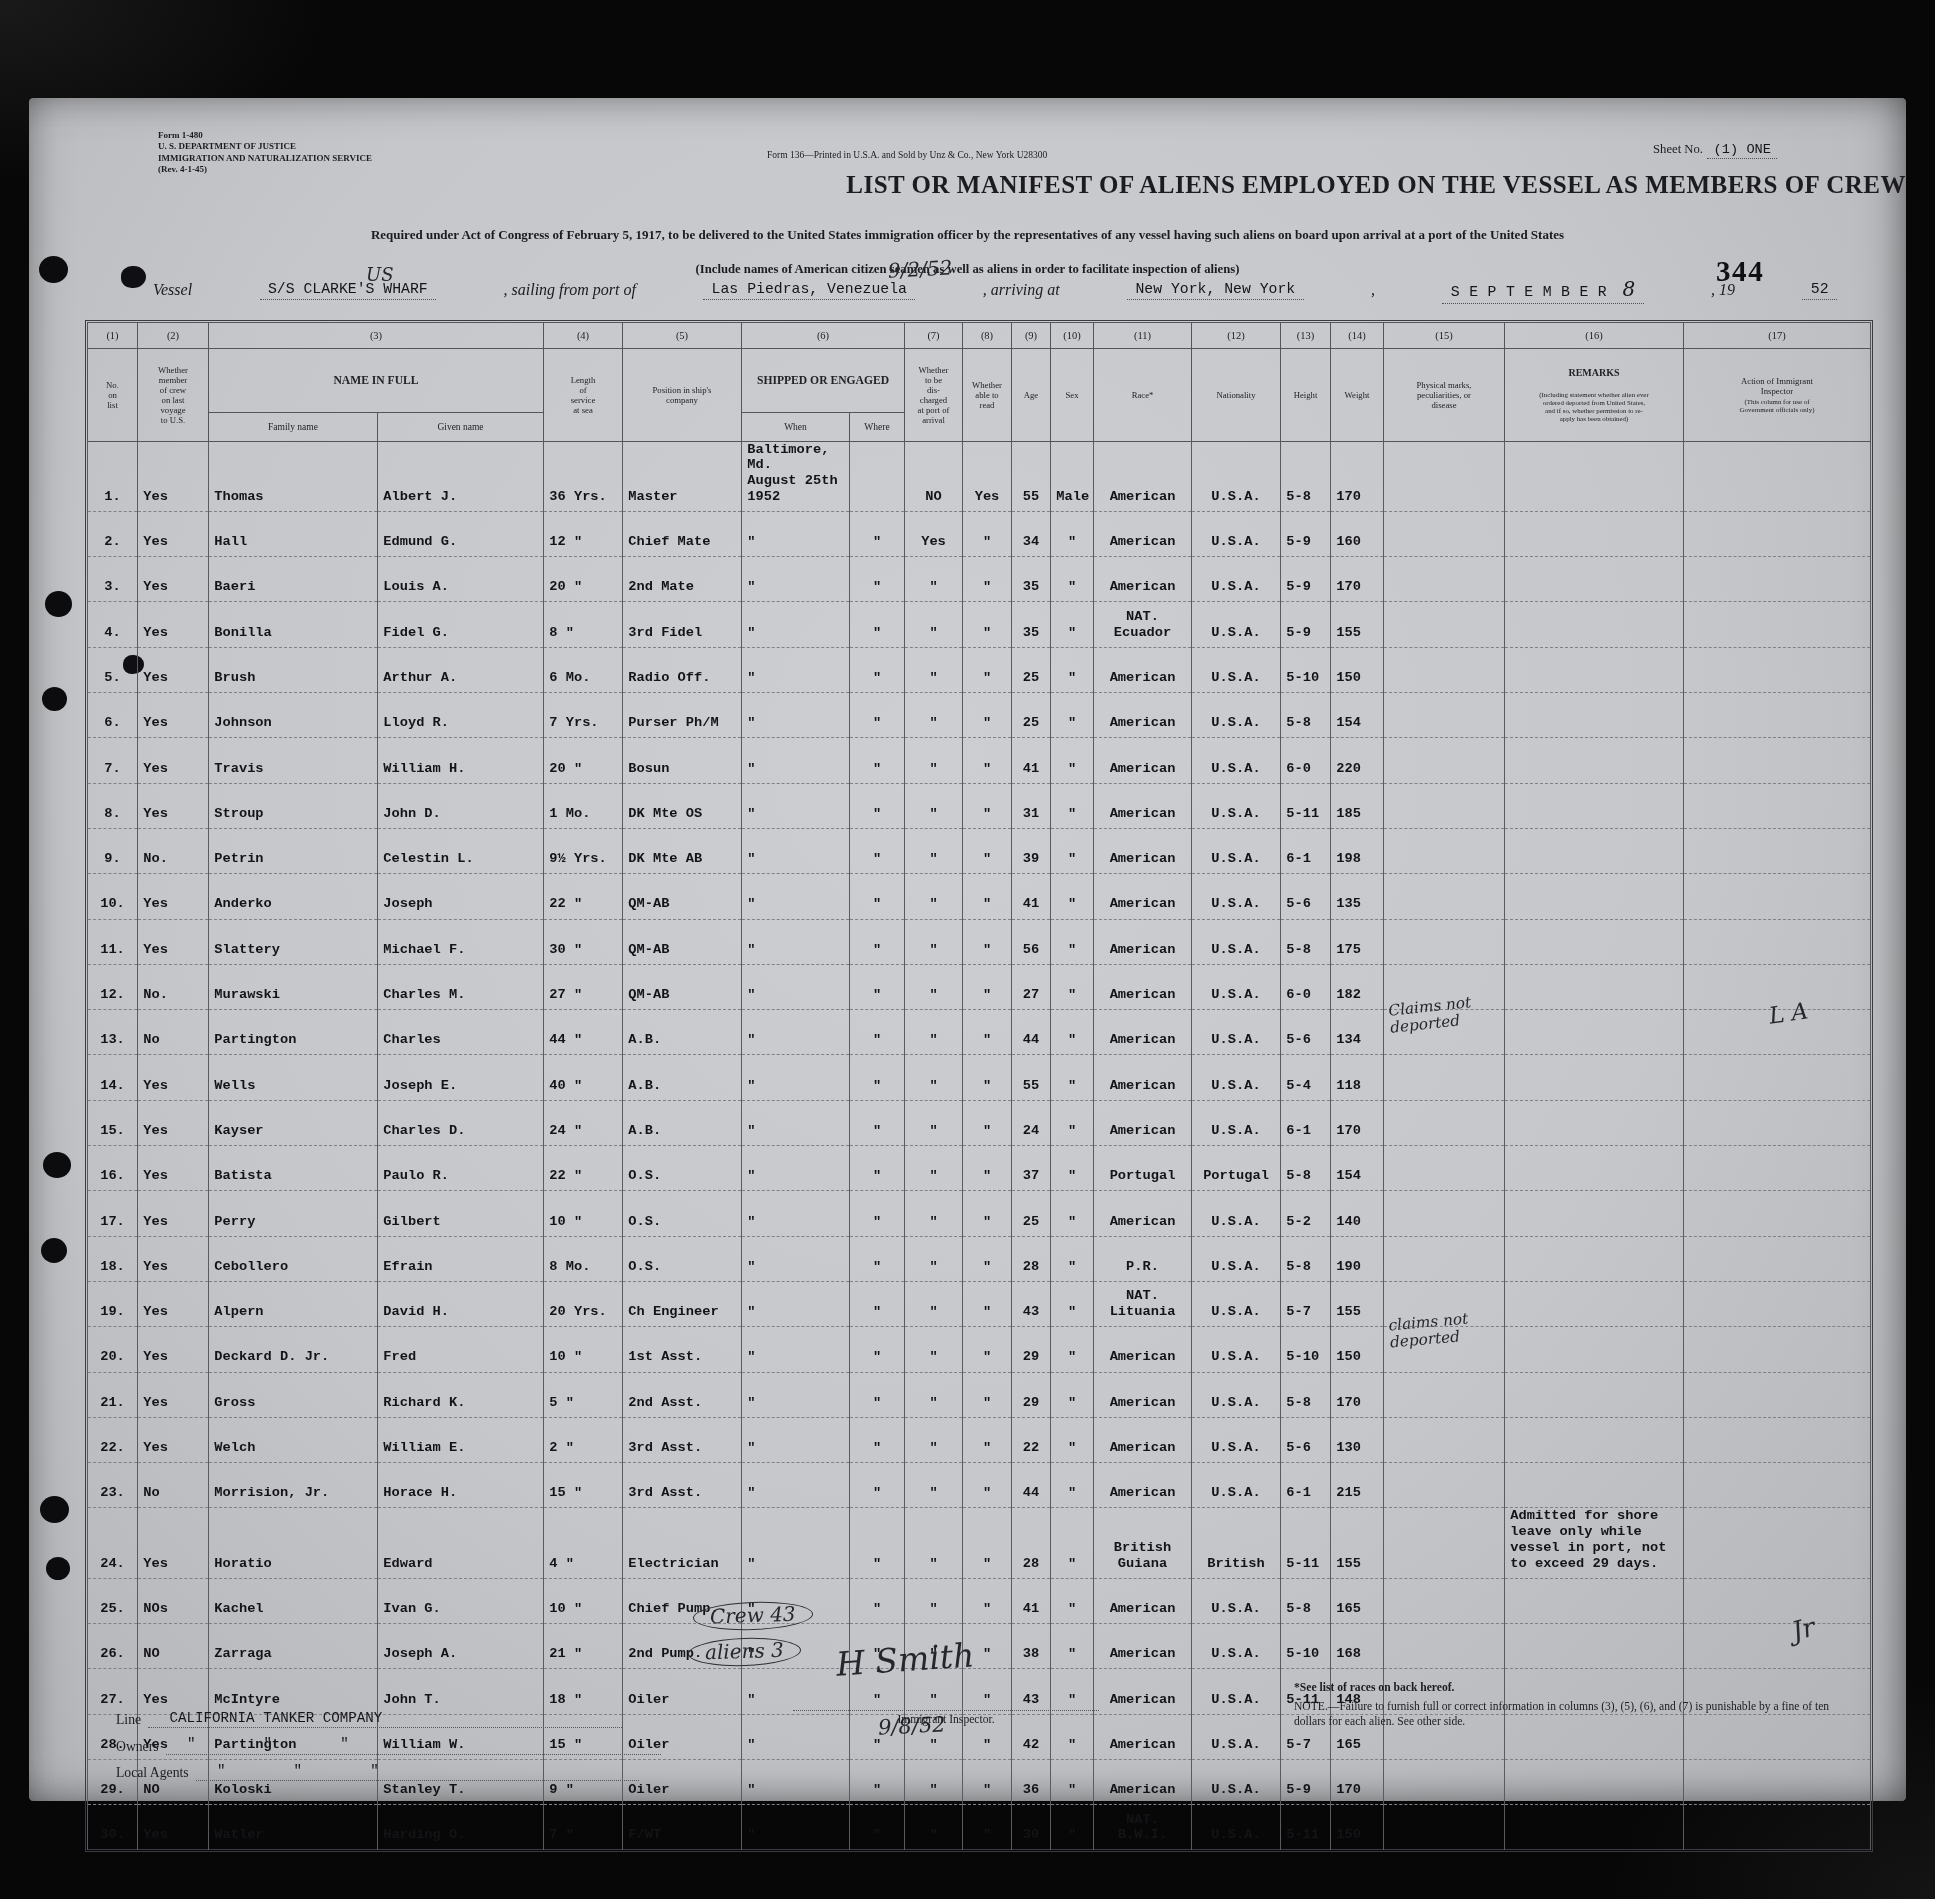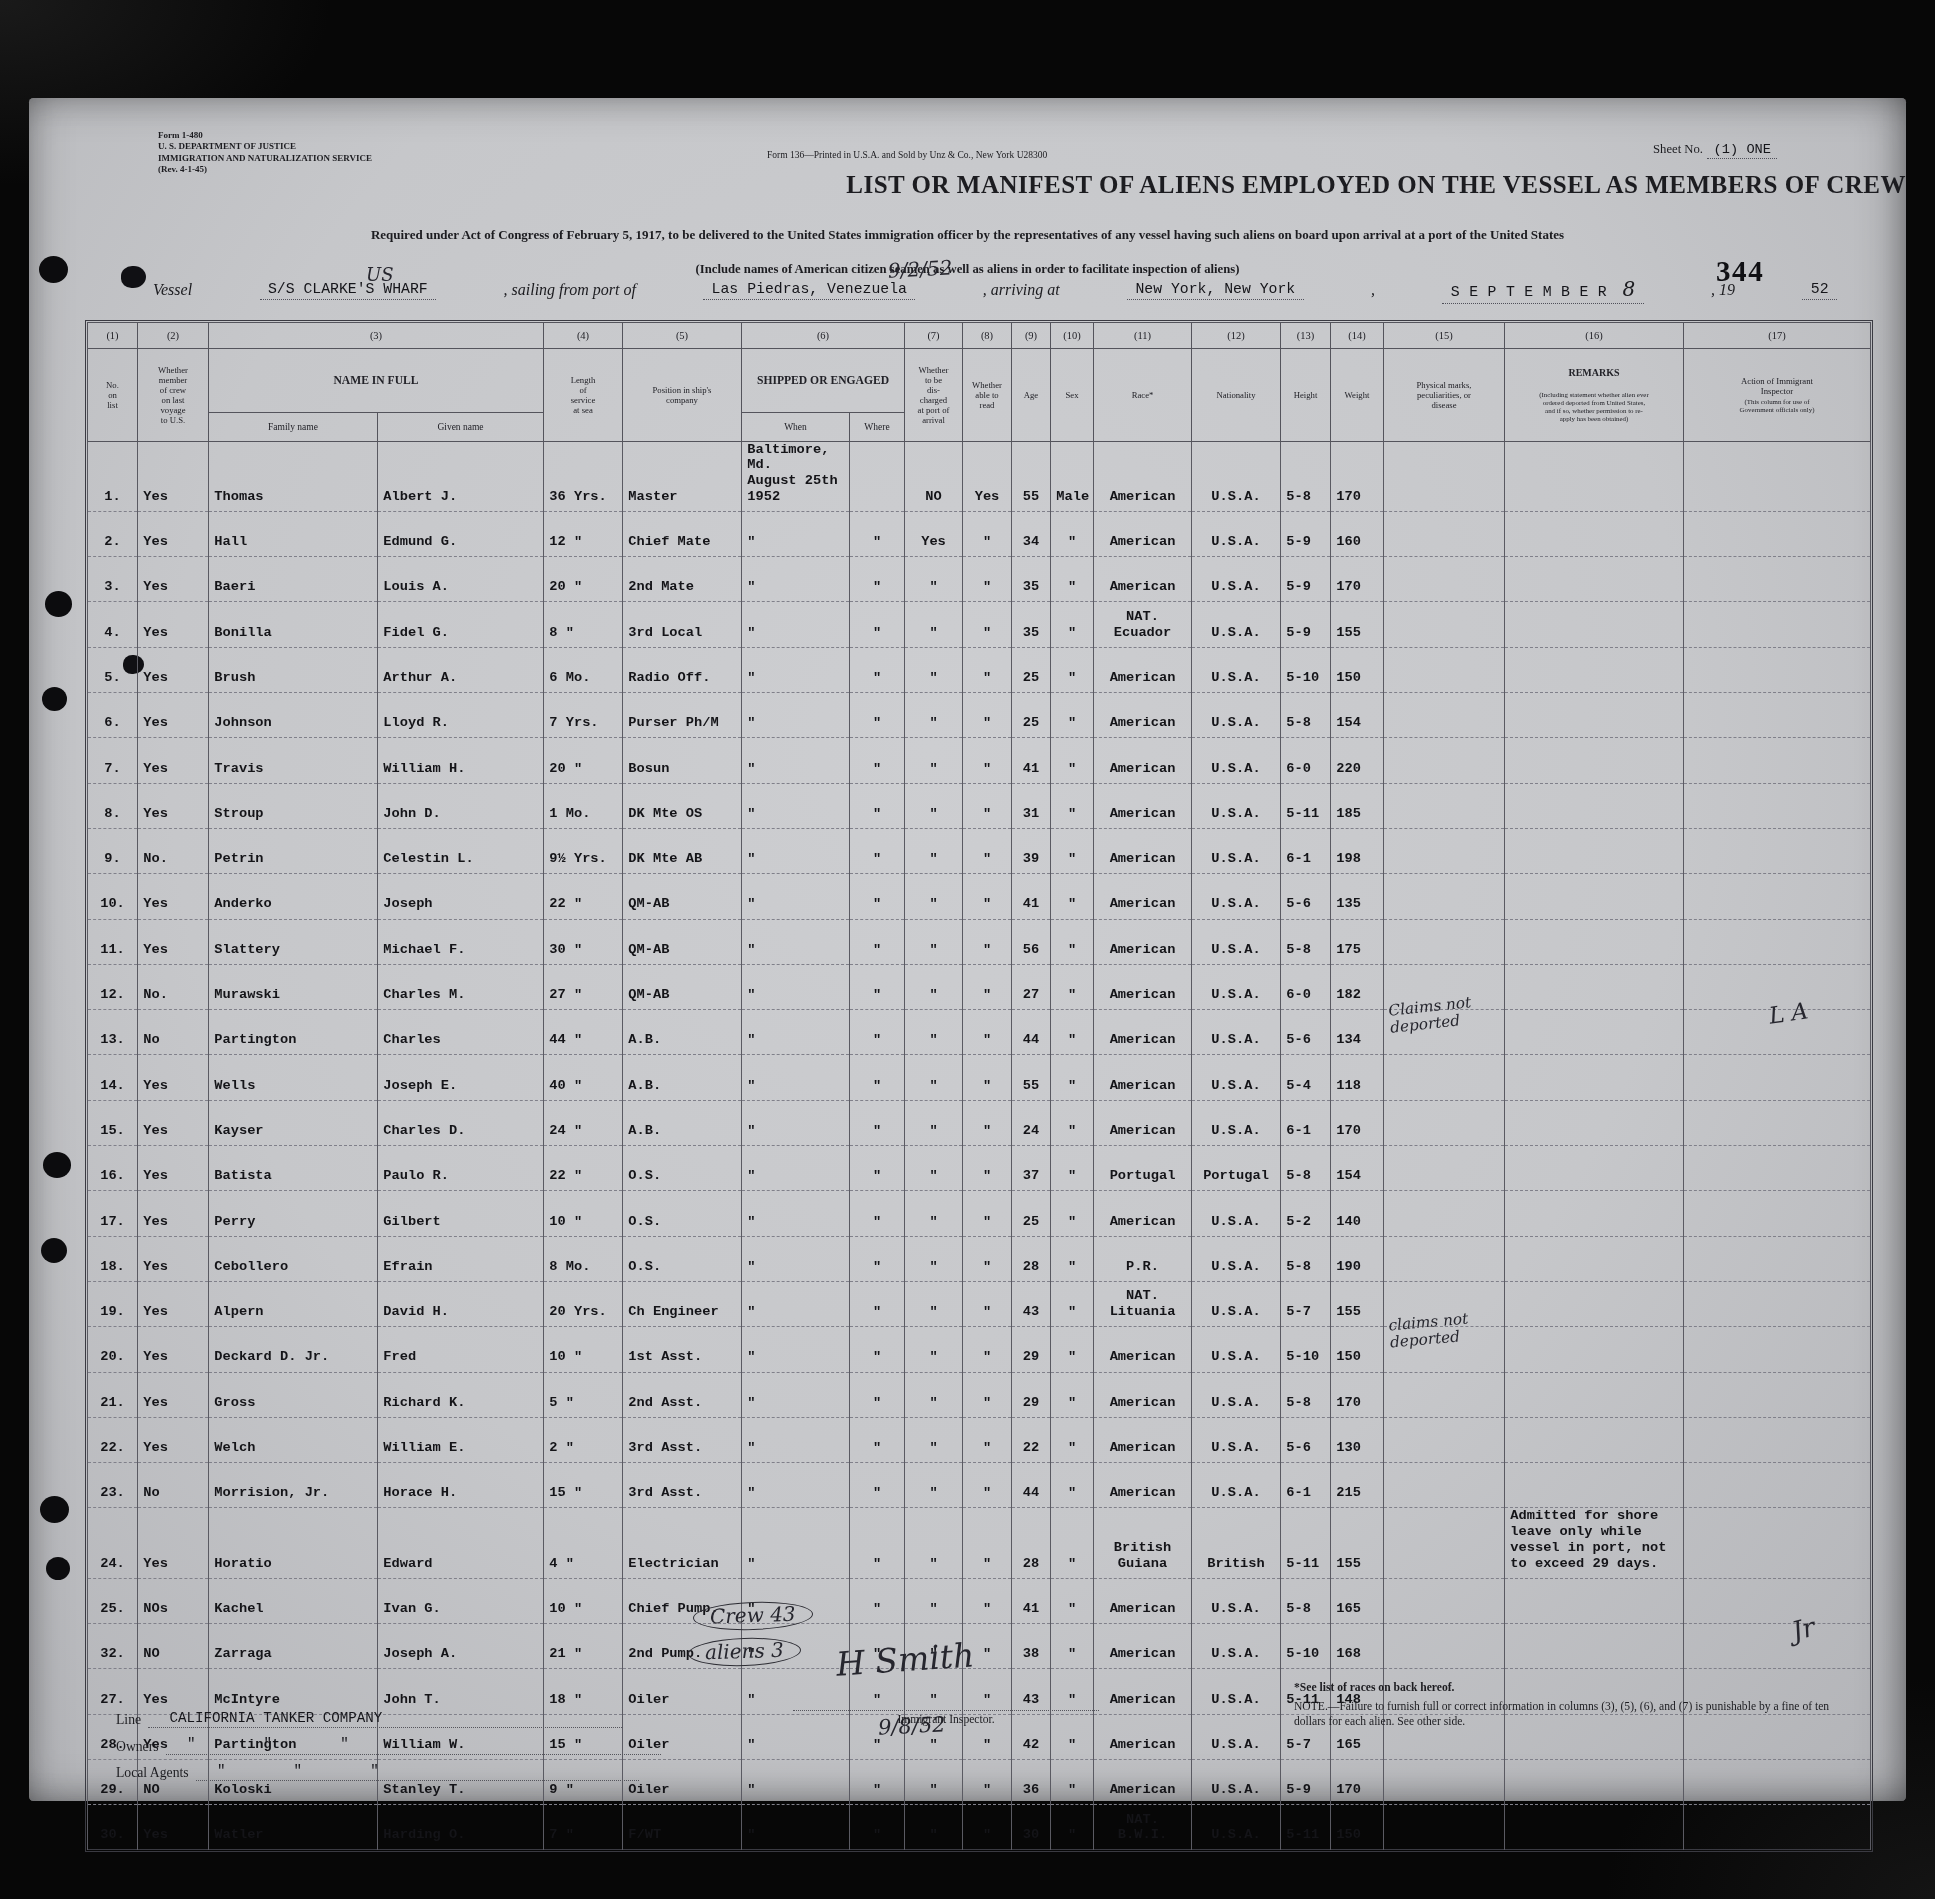--- a/index.html
+++ b/index.html
@@ -296,21 +296,21 @@
           <td class="c-marks"></td>
           <td class="c-remarks"></td>
           <td class="c-action"></td>
         </tr>
         <tr>
           <td class="c-no">4.</td>
           <td class="c-member">Yes</td>
           <td class="c-family">Bonilla</td>
           <td class="c-given">Fidel G.</td>
           <td class="c-service">8 "</td>
-          <td class="c-position">3rd Local</td>
+          <td class="c-position">3rd Fidel</td>
           <td class="c-when">"</td>
           <td class="c-where">"</td>
           <td class="c-discharged">"</td>
           <td class="c-read">"</td>
           <td class="c-age">35</td>
           <td class="c-sex">"</td>
           <td class="c-race">NAT.
 Ecuador</td>
           <td class="c-nationality">U.S.A.</td>
           <td class="c-height">5-9</td>
@@ -756,21 +756,21 @@
           <td class="c-sex">"</td>
           <td class="c-race">American</td>
           <td class="c-nationality">U.S.A.</td>
           <td class="c-height">5-8</td>
           <td class="c-weight">165</td>
           <td class="c-marks"></td>
           <td class="c-remarks"></td>
           <td class="c-action"></td>
         </tr>
         <tr>
-          <td class="c-no">32.</td>
+          <td class="c-no">26.</td>
           <td class="c-member">NO</td>
           <td class="c-family">Zarraga</td>
           <td class="c-given">Joseph A.</td>
           <td class="c-service">21 "</td>
           <td class="c-position">2nd Pump.</td>
           <td class="c-when">"</td>
           <td class="c-where">"</td>
           <td class="c-discharged">"</td>
           <td class="c-read">"</td>
           <td class="c-age">38</td>

